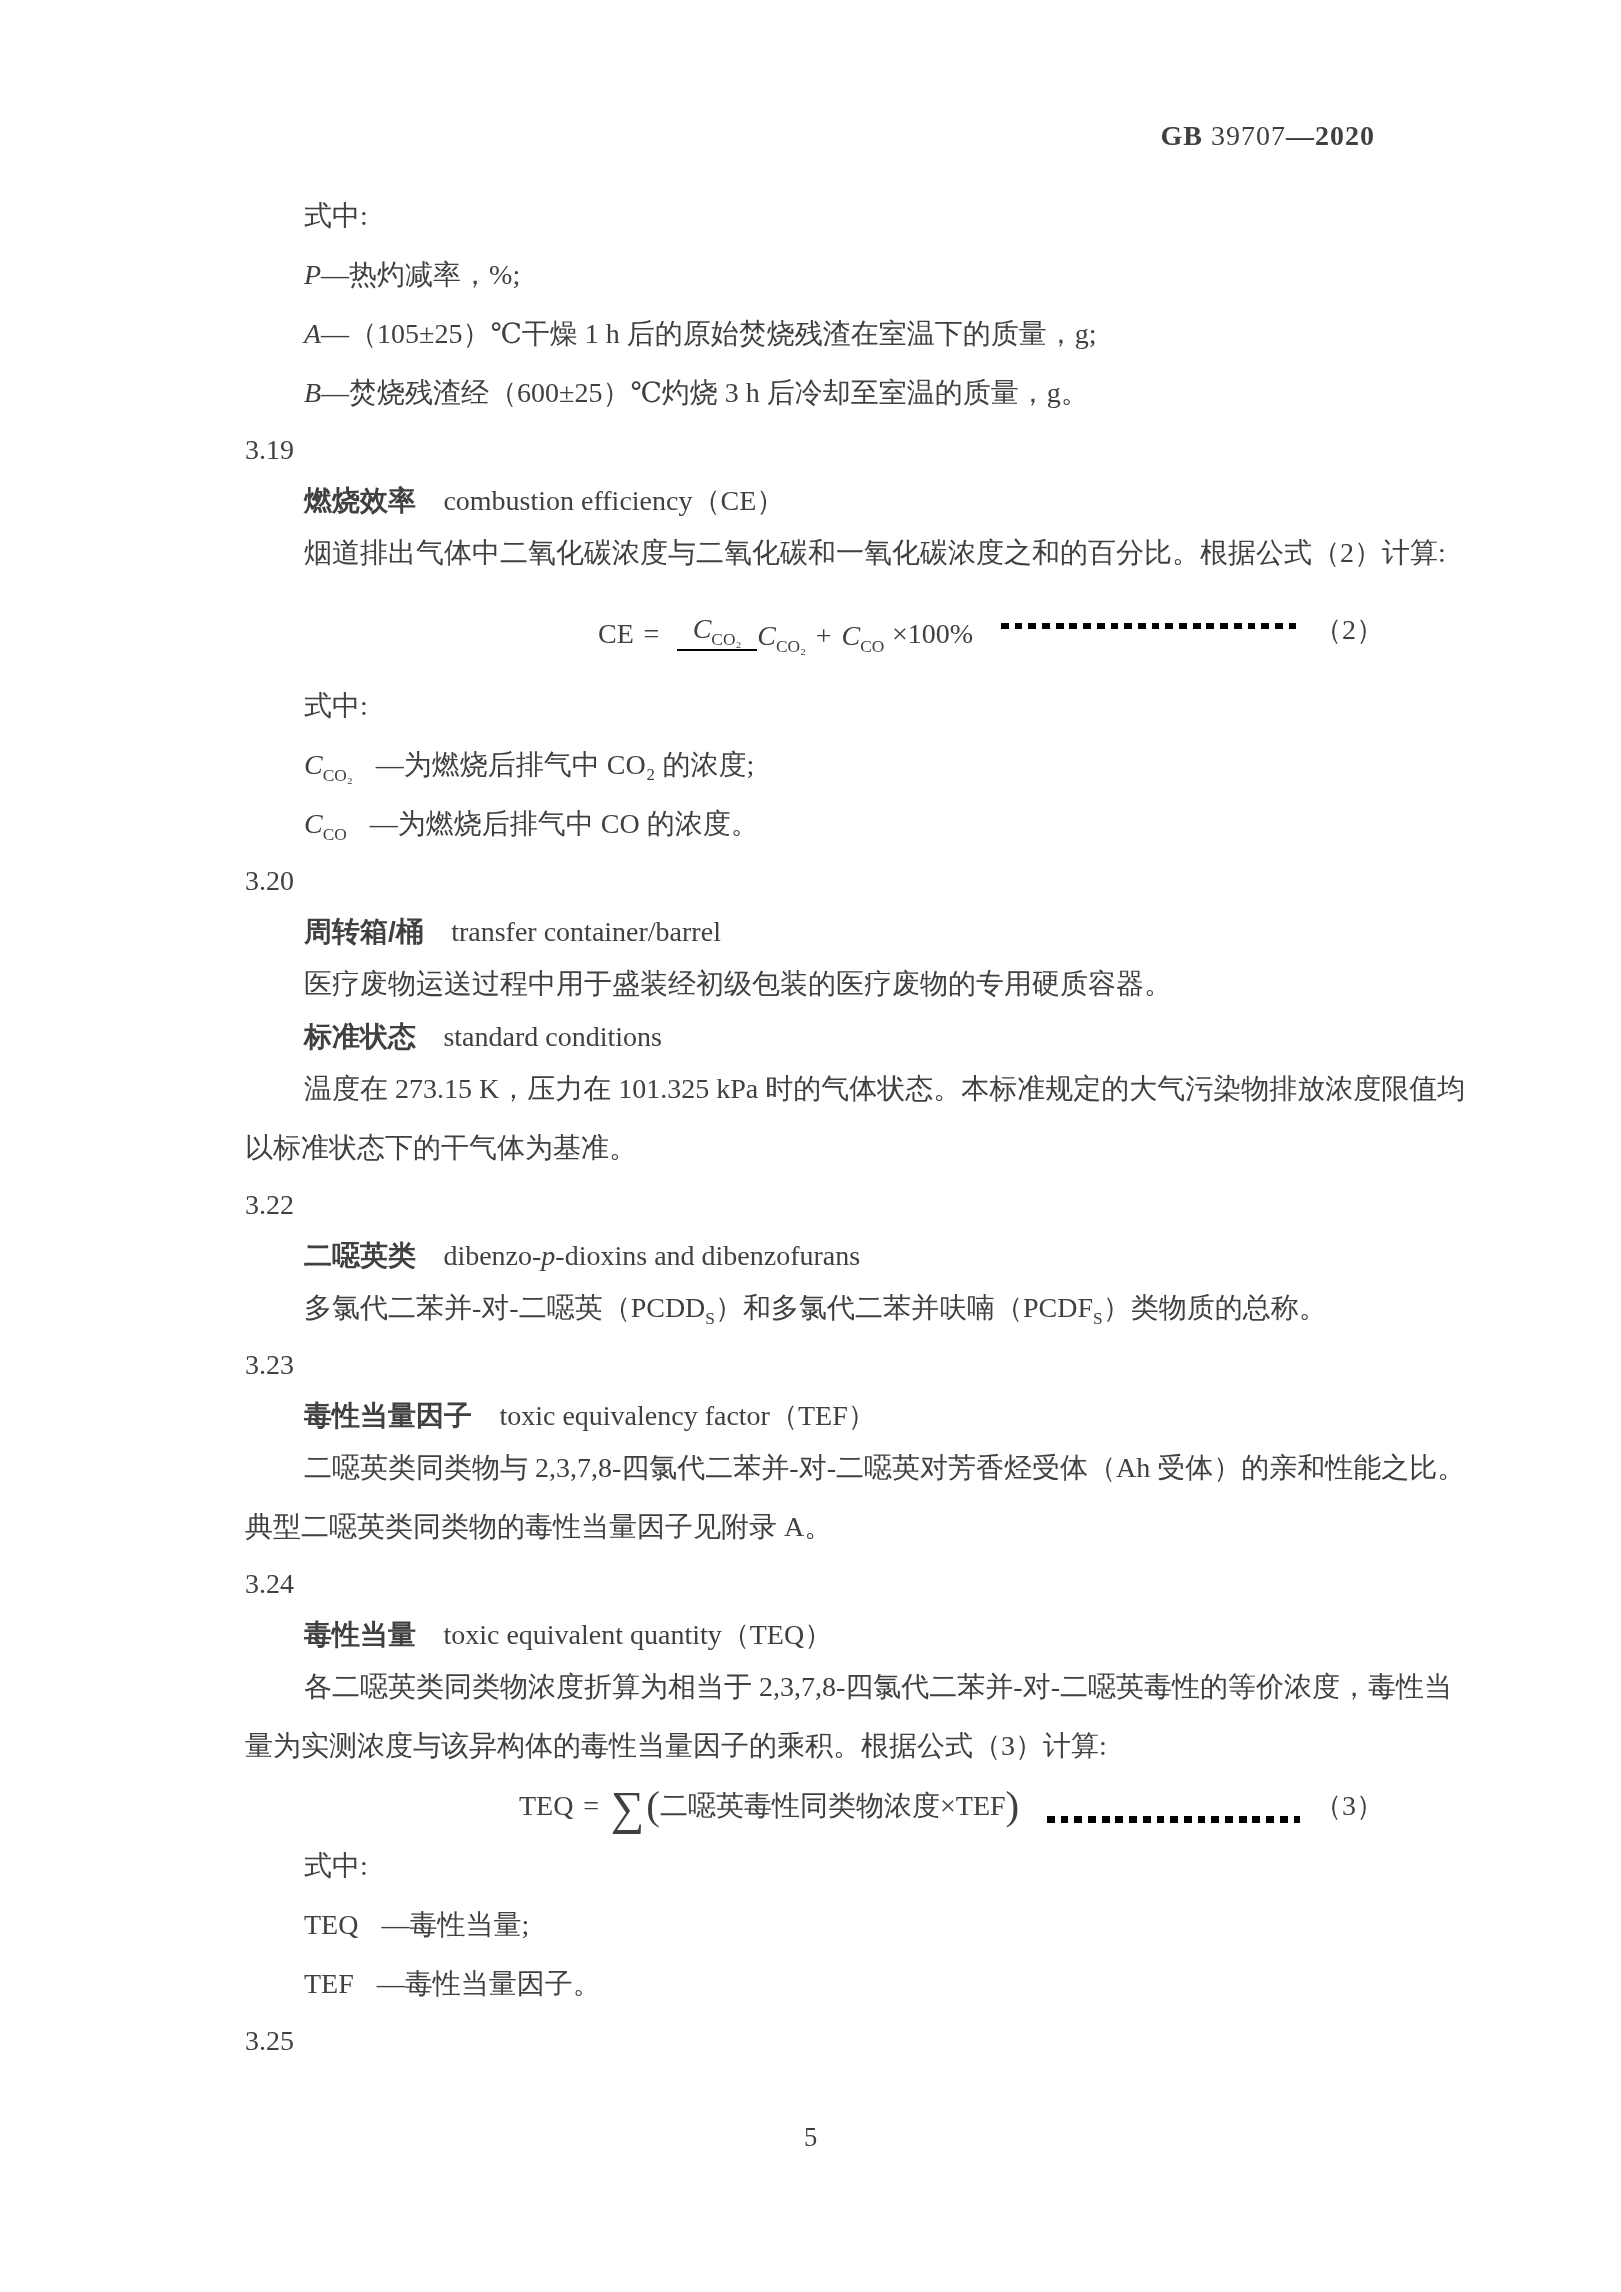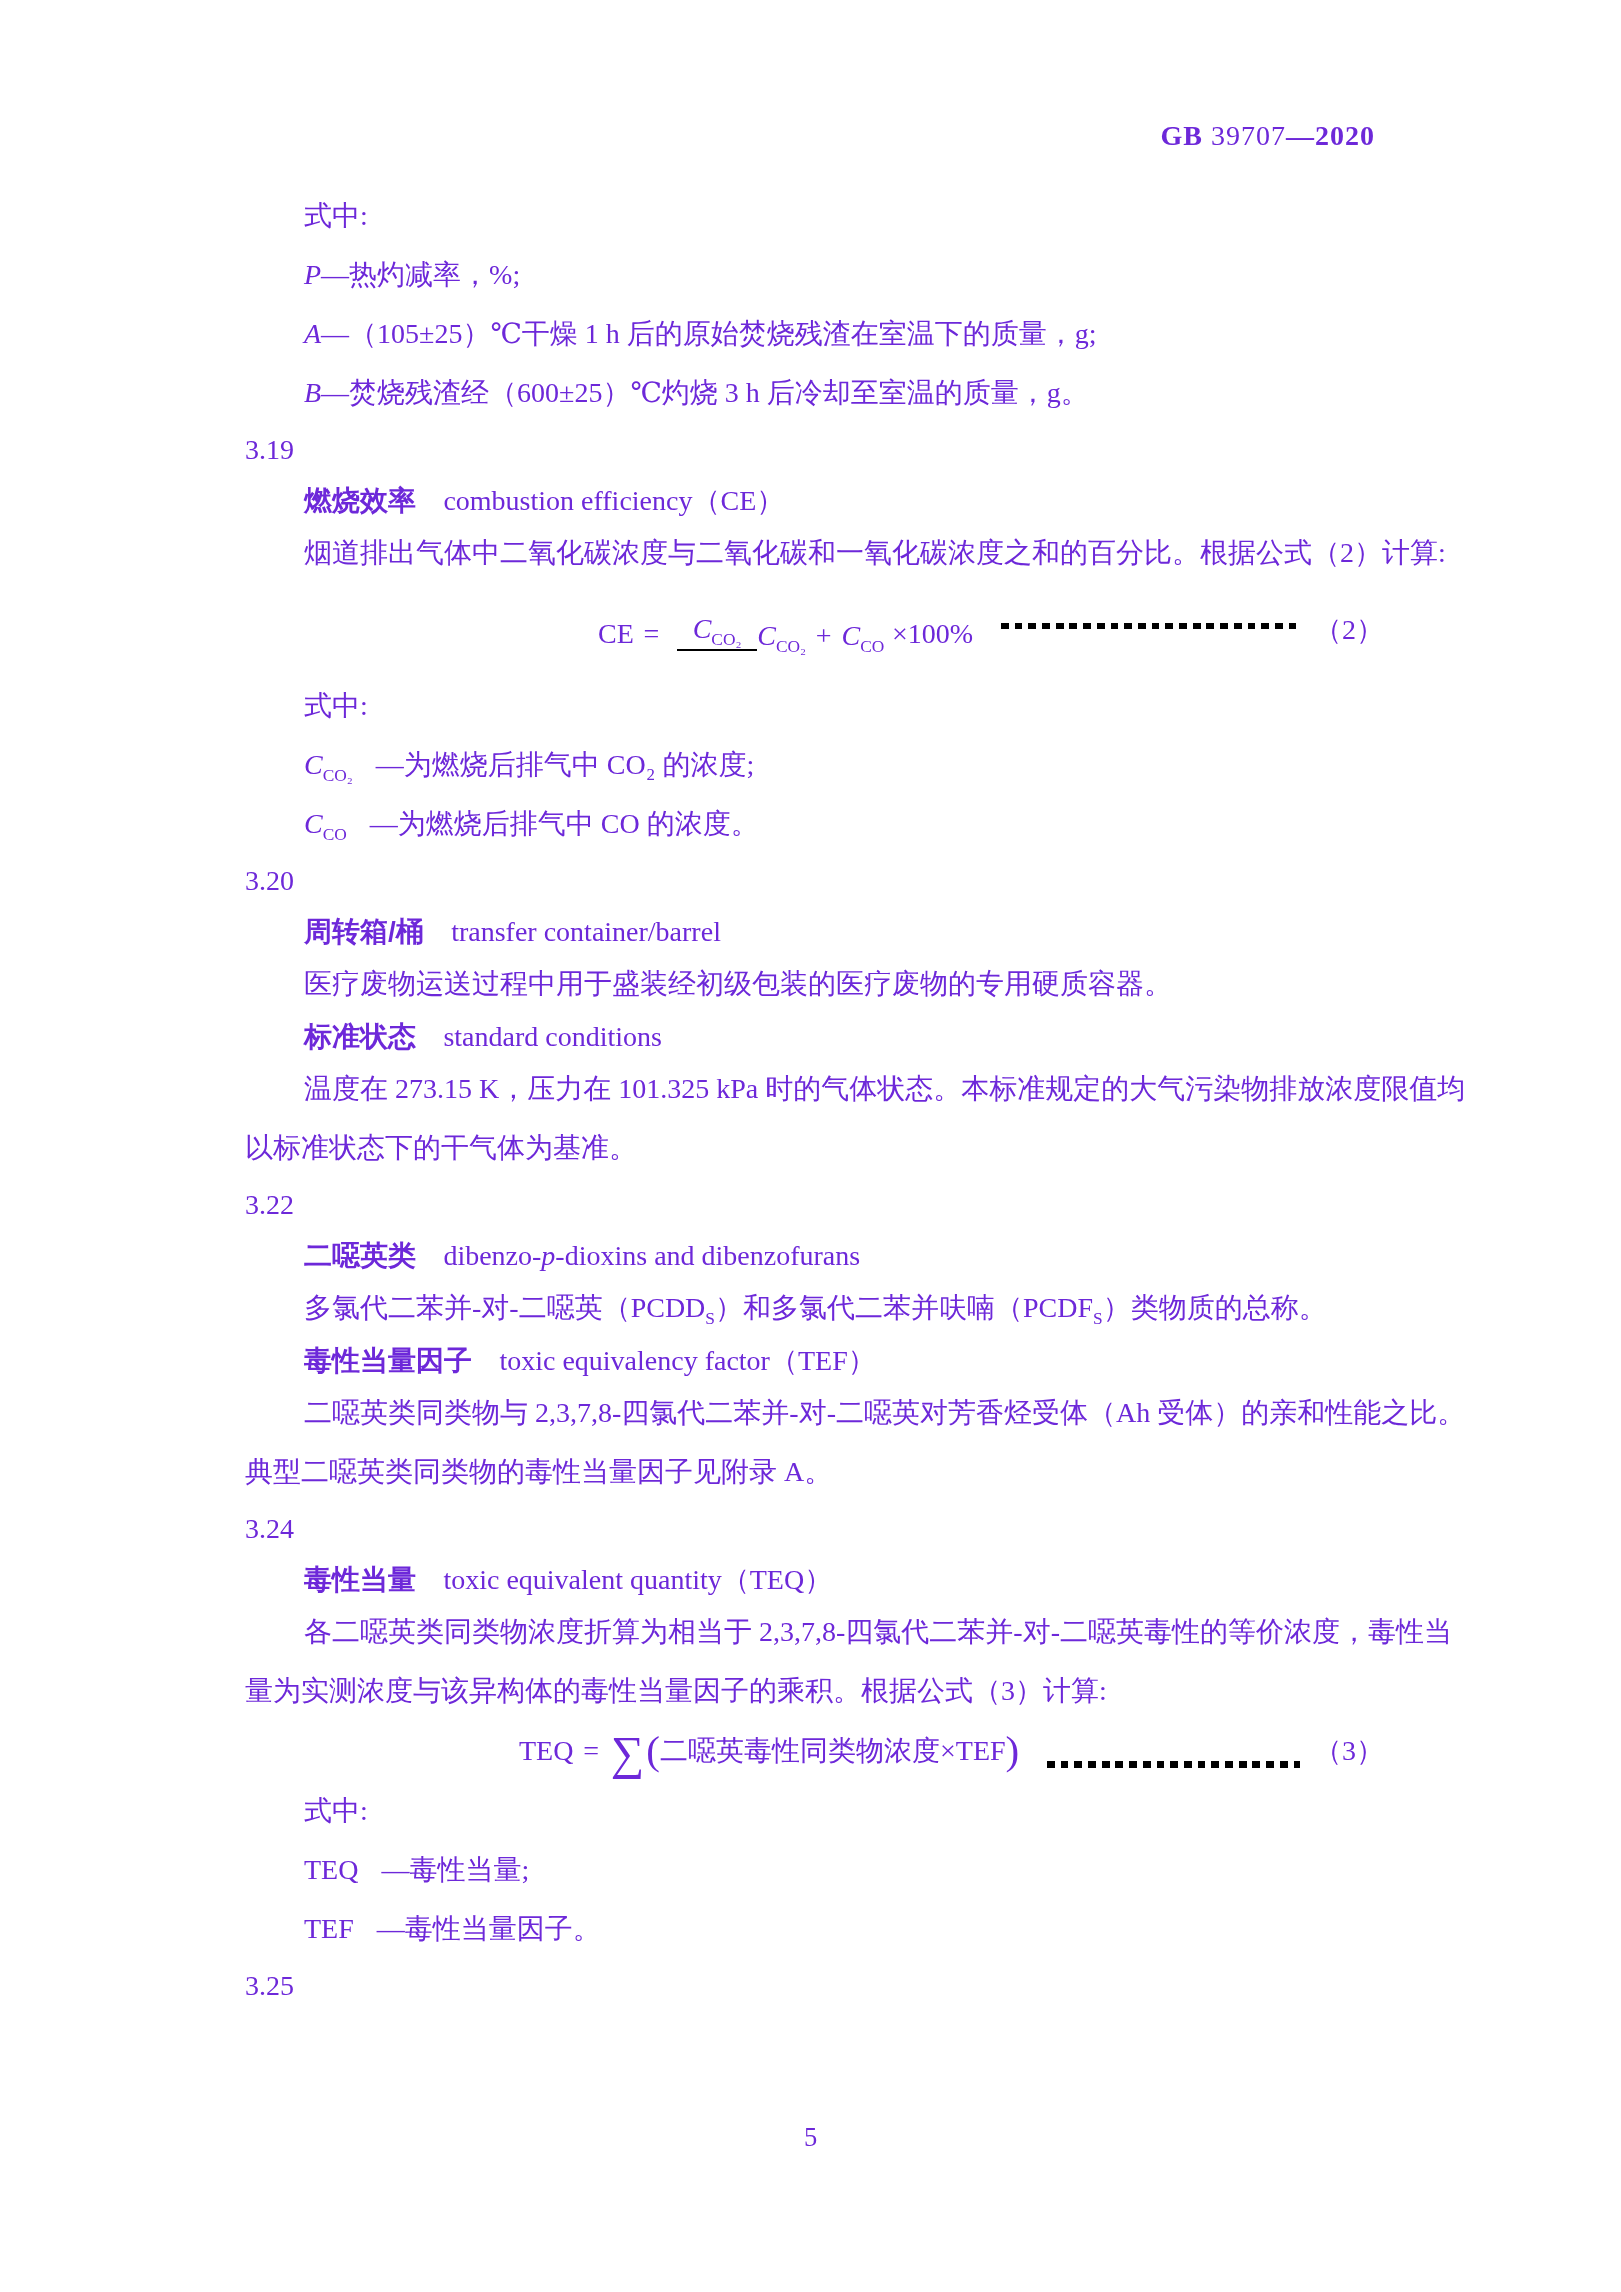--- a/index.html
+++ b/index.html
@@ -1,21 +1,21 @@
 <!DOCTYPE html>
 <html><head>
 <meta charset="utf-8">
 <style>
   html,body{margin:0;padding:0;background:#e8e8e8;}
   .page{
     position:relative;
     width:1621px;height:2293px;
     background:#ffffff;
     font-family:"Liberation Serif","DejaVu Serif",serif;
-    color:#6d28d9;
+    color:#404040;
     overflow:hidden;
   }
   .hdr{
     position:absolute;top:120px;right:246px;
     font-size:28px;letter-spacing:1px;
   }
   .hdr .hb{font-weight:bold;}
   .content{
     position:absolute;left:245px;top:186px;width:1210px;
     font-size:28px;line-height:1.25;
@@ -137,20 +137,23 @@
     <div class="ln sec">
         <span class="t">3.22</span>
       </div>
     <div class="ln hd ind">
         <span class="t"><span class="zh">二噁英类</span><span class="en"><span>dibenzo-</span><i>p</i><span>-dioxins and dibenzofurans</span></span></span>
       </div>
     <div class="ln ind">
         <span class="t"><span>多氯代二苯并-对-二噁英（PCDD</span><sub>S</sub><span>）和多氯代二苯并呋喃（PCDF</span><sub>S</sub><span>）类物质的总称。</span></span>
       </div>
 
+    <div class="ln sec">
+        <span class="t">3.23</span>
+      </div>
     <div class="ln hd ind">
         <span class="t"><span class="zh">毒性当量因子</span><span class="en">toxic equivalency factor（TEF）</span></span>
       </div>
     <div class="ln ind">
         <span class="t">二噁英类同类物与 2,3,7,8-四氯代二苯并-对-二噁英对芳香烃受体（Ah 受体）的亲和性能之比。</span>
       </div>
     <div class="ln">
         <span class="t">典型二噁英类同类物的毒性当量因子见附录 A。</span>
       </div>
 

